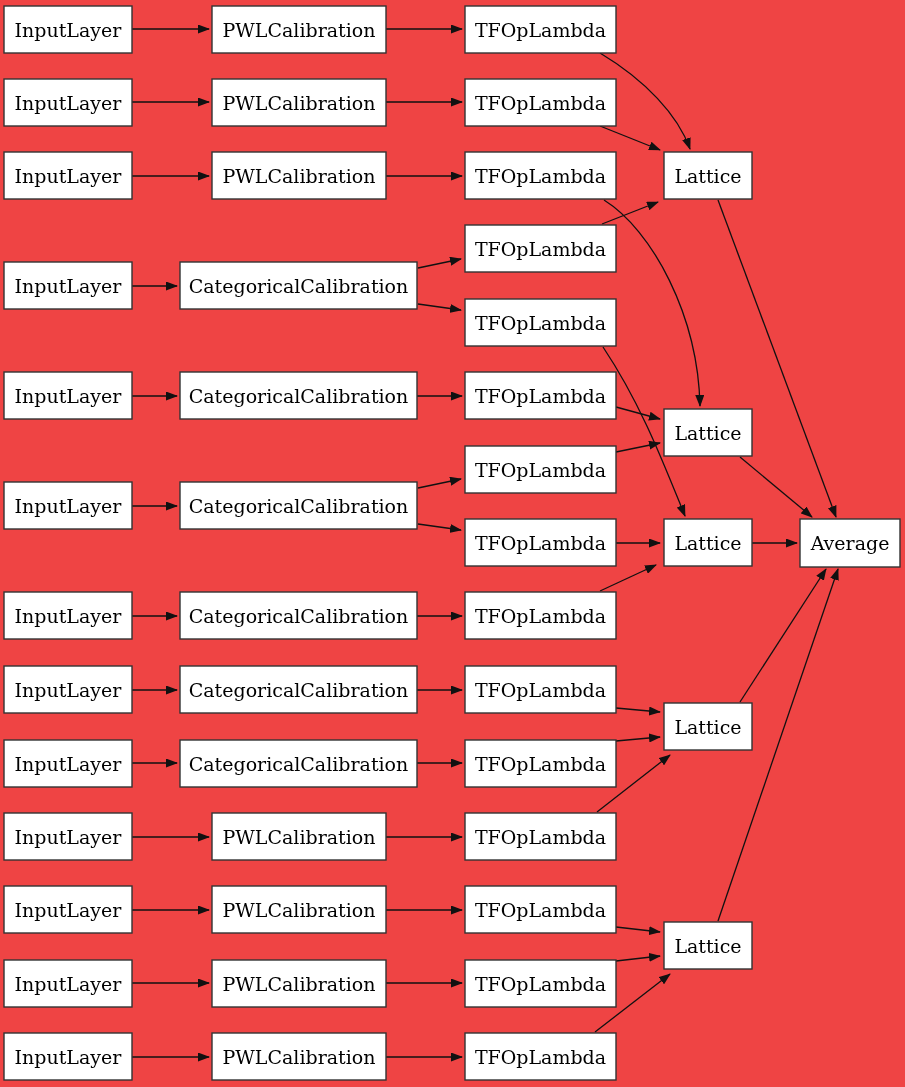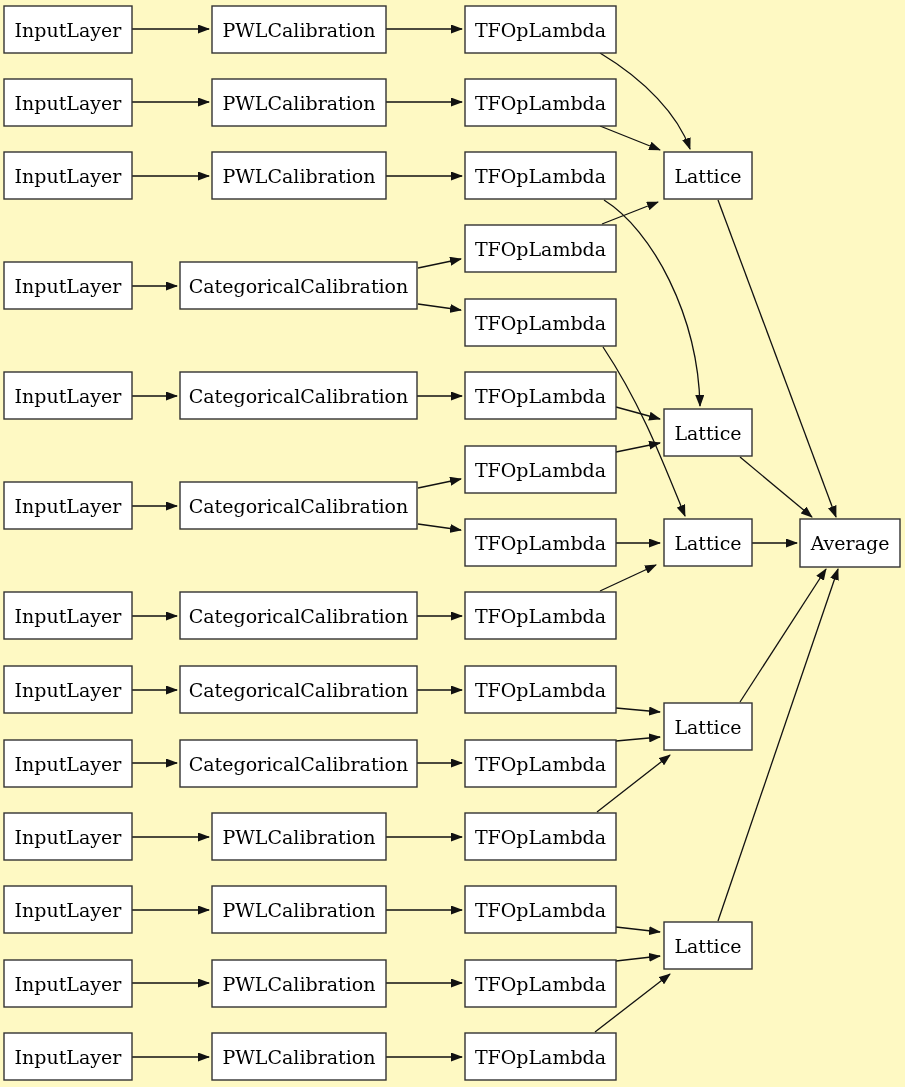--- a/index.html
+++ b/index.html
@@ -3,21 +3,21 @@
 <meta charset="utf-8">
 <style>
   html, body {
     margin: 0;
     padding: 0;
     background: #ffffff;
   }
   .page {
     width: 905px;
     height: 1087px;
-    background: #fef9c3;
+    background: #ef4444;
     position: relative;
     overflow: hidden;
   }
   svg.diagram {
     display: block;
     width: 905px;
     height: 1087px;
   }
   .node-box {
     fill: #ffffff;

